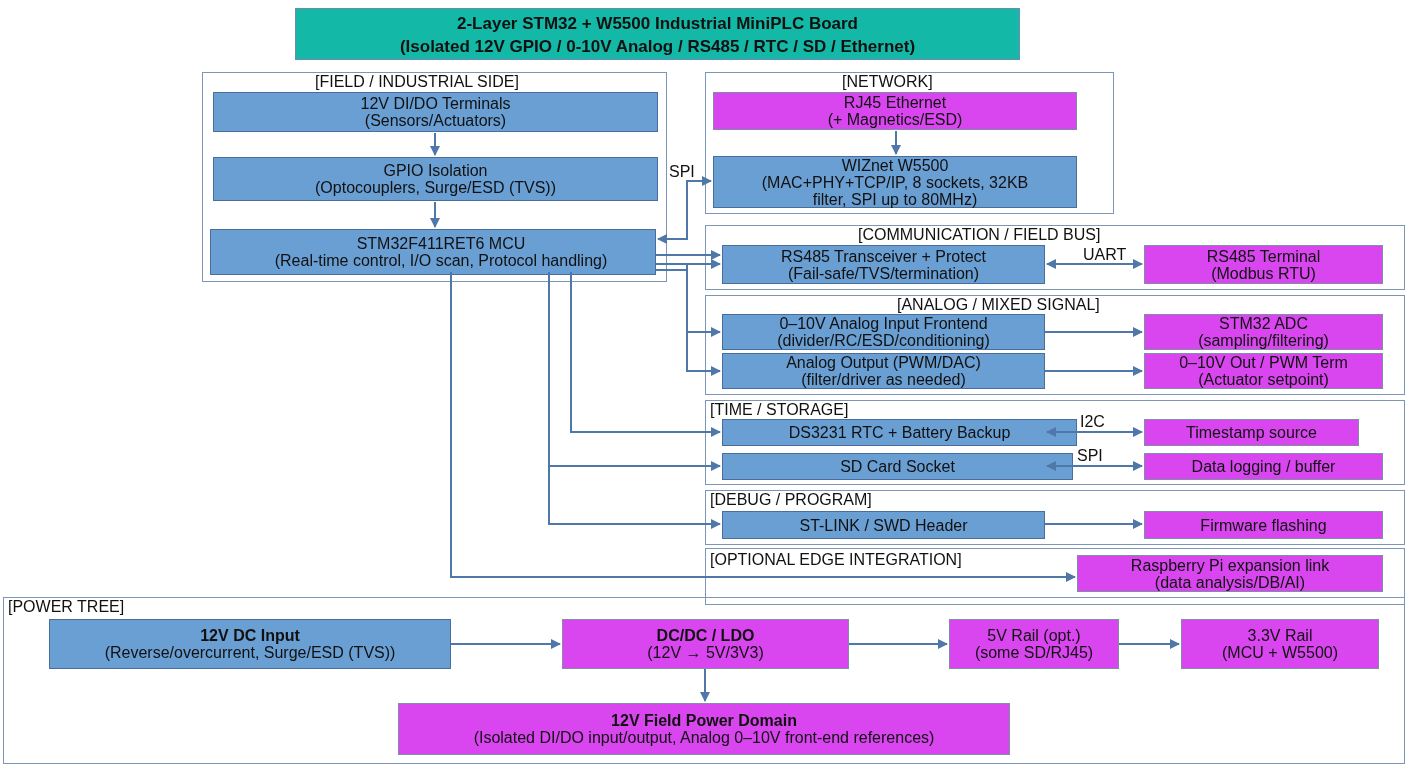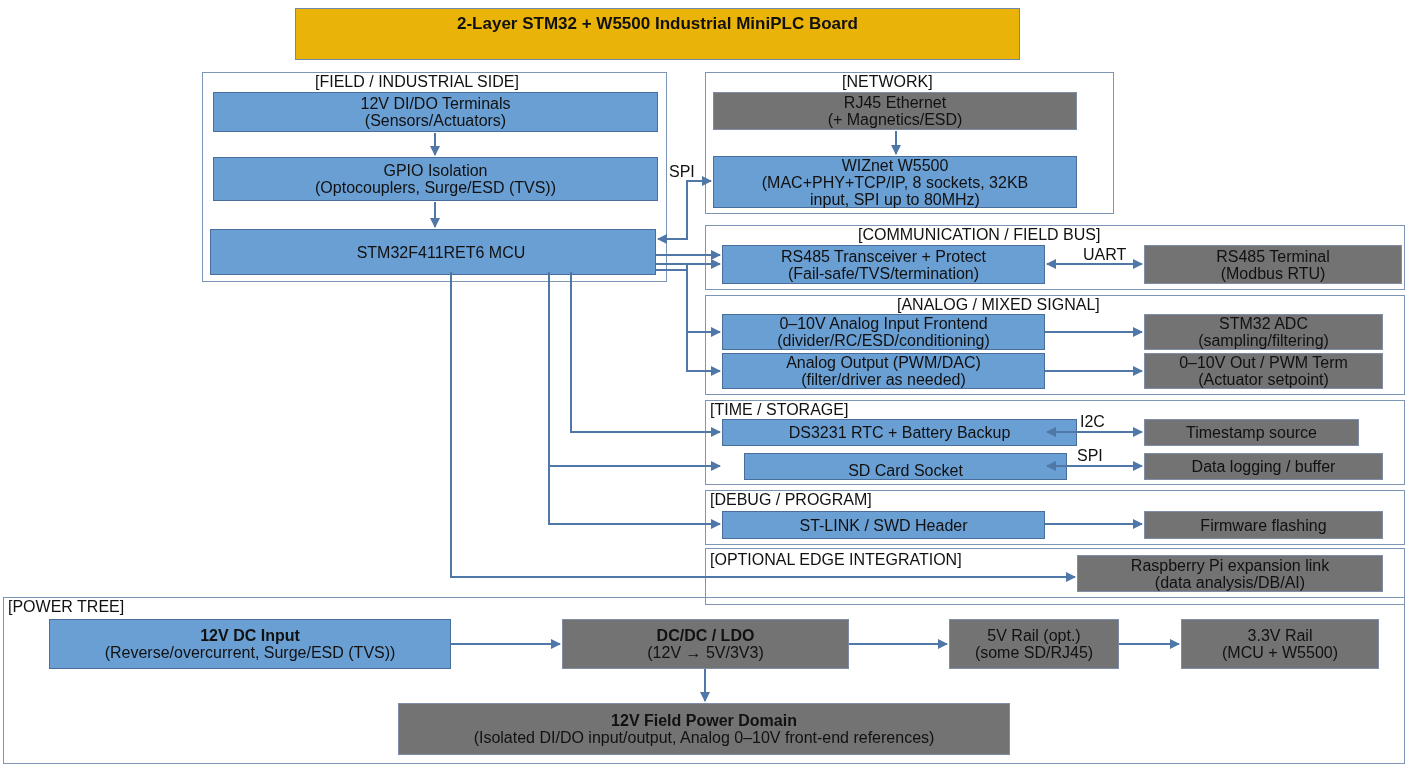--- a/index.html
+++ b/index.html
@@ -1,38 +1,39 @@
 <!DOCTYPE html>
 <html><head>
 <meta charset="utf-8">
 <style>
   html, body { margin:0; padding:0; background:#ffffff; }
   body { width:1408px; height:768px; position:relative; overflow:hidden;
          font-family:"Liberation Sans", sans-serif; color:#111; }
   .title { position:absolute; left:295px; top:8px; width:725px; height:52px;
-           background:#eab308; border:1px solid #6e8ab0; box-sizing:border-box;
+           background:#14b8a6; border:1px solid #6e8ab0; box-sizing:border-box;
            text-align:center; font-weight:bold; font-size:17px; line-height:23px; padding-top:3px; }
   .group { position:absolute; border:1px solid #7e96b6; box-sizing:border-box; background:transparent; }
   .glabel { position:absolute; font-size:16px; line-height:18px; white-space:nowrap; }
   .box { position:absolute; box-sizing:border-box; display:flex; flex-direction:column;
          align-items:center; justify-content:center; text-align:center;
          font-size:16px; line-height:17px; border:1px solid #4a6e9c; }
   .blue { background:#6a9fd4; }
-  .gray { background:#737373; border-color:#7f8ea6; }
+  .gray { background:#d946ef; border-color:#7f8ea6; }
   .box .t1 { display:block; }
   .box .t2 { display:block; }
   .bold .t1 { font-weight:bold; }
   .elabel { position:absolute; font-size:16px; line-height:18px; }
   svg.wires { position:absolute; left:0; top:0; }
 </style>
 </head>
 <body>
 
 <div class="title">
   <div>2-Layer STM32 + W5500 Industrial MiniPLC Board</div>
+  <div>(Isolated 12V GPIO / 0-10V Analog / RS485 / RTC / SD / Ethernet)</div>
 </div>
 
 <div class="group" style="left:202px;top:72px;width:465px;height:210px;"></div>
 <div class="glabel" style="left:315px;top:73px;">[FIELD / INDUSTRIAL SIDE]</div>
 
 <div class="group" style="left:705px;top:72px;width:409px;height:142px;"></div>
 <div class="glabel" style="left:842px;top:73px;">[NETWORK]</div>
 
 <div class="group" style="left:705px;top:225px;width:700px;height:65px;"></div>
 <div class="glabel" style="left:858px;top:226px;">[COMMUNICATION / FIELD BUS]</div>
@@ -55,37 +56,38 @@
 <div class="box blue" style="left:213px;top:92px;width:445px;height:40px;">
   <span class="t1">12V DI/DO Terminals</span>
   <span class="t2">(Sensors/Actuators)</span>
 </div>
 <div class="box blue" style="left:213px;top:157px;width:445px;height:44px;">
   <span class="t1">GPIO Isolation</span>
   <span class="t2">(Optocouplers, Surge/ESD (TVS))</span>
 </div>
 <div class="box blue" style="left:210px;top:229px;width:446px;height:46px;padding-left:16px;">
   <span class="t1">STM32F411RET6 MCU</span>
+  <span class="t2">(Real-time control, I/O scan, Protocol handling)</span>
 </div>
 
 <div class="box gray" style="left:713px;top:92px;width:364px;height:38px;">
   <span class="t1">RJ45 Ethernet</span>
   <span class="t2">(+ Magnetics/ESD)</span>
 </div>
 <div class="box blue" style="left:713px;top:156px;width:364px;height:52px;">
   <span class="t1">WIZnet W5500</span>
   <span class="t2">(MAC+PHY+TCP/IP, 8 sockets, 32KB</span>
-  <span class="t2">input, SPI up to 80MHz)</span>
+  <span class="t2">filter, SPI up to 80MHz)</span>
 </div>
 
 <div class="box blue" style="left:722px;top:245px;width:323px;height:39px;">
   <span class="t1">RS485 Transceiver + Protect</span>
   <span class="t2">(Fail-safe/TVS/termination)</span>
 </div>
-<div class="box gray" style="left:1144px;top:245px;width:258px;height:39px;">
+<div class="box gray" style="left:1144px;top:245px;width:239px;height:39px;">
   <span class="t1">RS485 Terminal</span>
   <span class="t2">(Modbus RTU)</span>
 </div>
 
 <div class="box blue" style="left:722px;top:314px;width:323px;height:36px;">
   <span class="t1">0–10V Analog Input Frontend</span>
   <span class="t2">(divider/RC/ESD/conditioning)</span>
 </div>
 <div class="box gray" style="left:1144px;top:314px;width:239px;height:36px;">
   <span class="t1">STM32 ADC</span>
@@ -99,21 +101,21 @@
   <span class="t1">0–10V Out / PWM Term</span>
   <span class="t2">(Actuator setpoint)</span>
 </div>
 
 <div class="box blue" style="left:722px;top:419px;width:355px;height:27px;">
   <span class="t1">DS3231 RTC + Battery Backup</span>
 </div>
 <div class="box gray" style="left:1144px;top:419px;width:215px;height:27px;">
   <span class="t1">Timestamp source</span>
 </div>
-<div class="box blue" style="left:744px;top:453px;width:323px;height:27px;justify-content:flex-end;">
+<div class="box blue" style="left:722px;top:453px;width:351px;height:27px;">
   <span class="t1">SD Card Socket</span>
 </div>
 <div class="box gray" style="left:1144px;top:453px;width:239px;height:27px;">
   <span class="t1">Data logging / buffer</span>
 </div>
 
 <div class="box blue" style="left:722px;top:511px;width:323px;height:28px;">
   <span class="t1">ST-LINK / SWD Header</span>
 </div>
 <div class="box gray" style="left:1144px;top:511px;width:239px;height:28px;">

